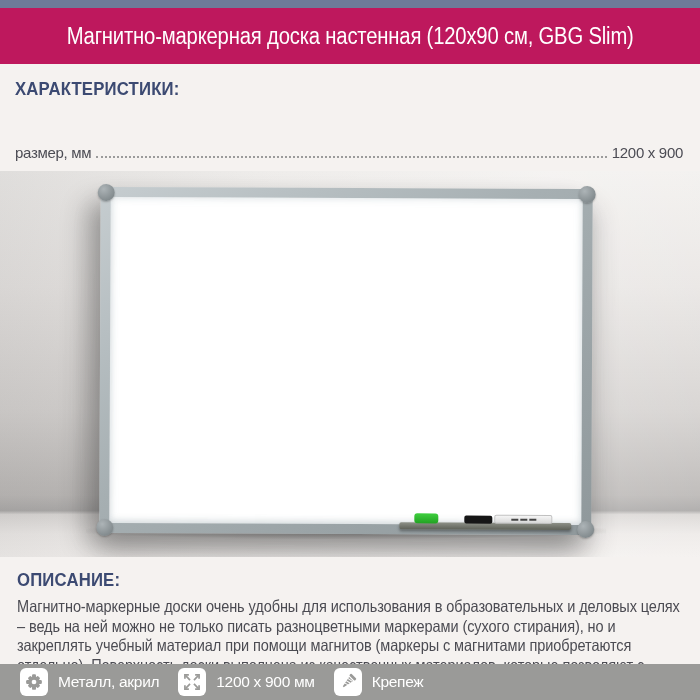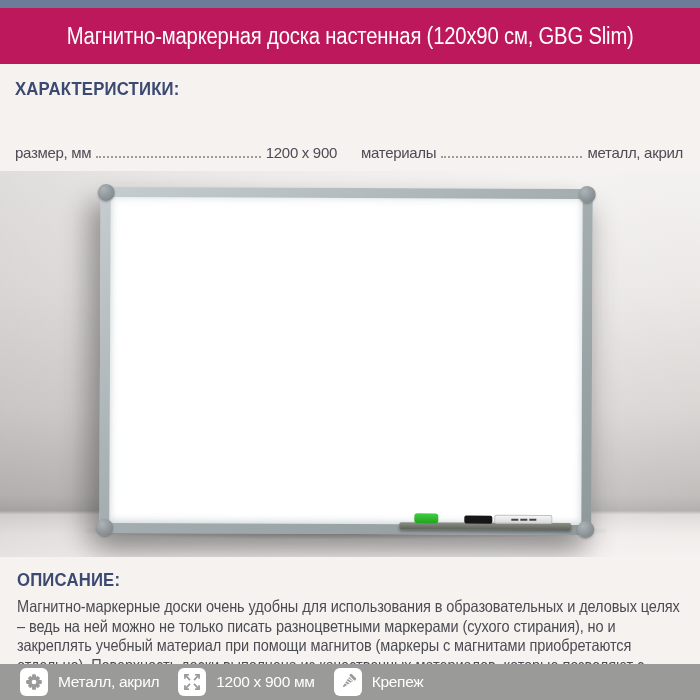--- a/index.html
+++ b/index.html
@@ -122,25 +122,20 @@
   <div class="title">Магнитно-маркерная доска настенная (120x90 см, GBG Slim)</div>
 </div>
 
 <div class="specs">
   <div class="section-heading">ХАРАКТЕРИСТИКИ:</div>
   <div class="spec-rows">
     <div class="spec-col">
       <span class="spec-label">размер, мм</span>
       <span class="spec-dots"></span>
       <span class="spec-value">1200 x 900</span>
-    </div>
-    <div class="spec-col">
-      <span class="spec-label">материалы</span>
-      <span class="spec-dots"></span>
-      <span class="spec-value">металл, акрил</span>
     </div>
   </div>
 </div>
 
 <div class="photo-area">
   <div class="photo-vignette"></div>
   <div class="floor-shadow"></div>
   <div class="board">
     <div class="board-surface"></div>
     <span class="corner-cap cap-tl"></span>

